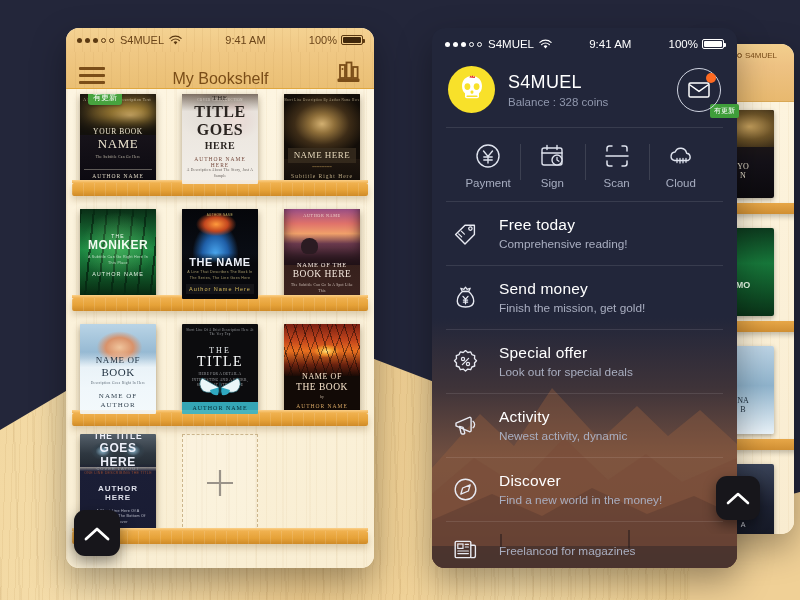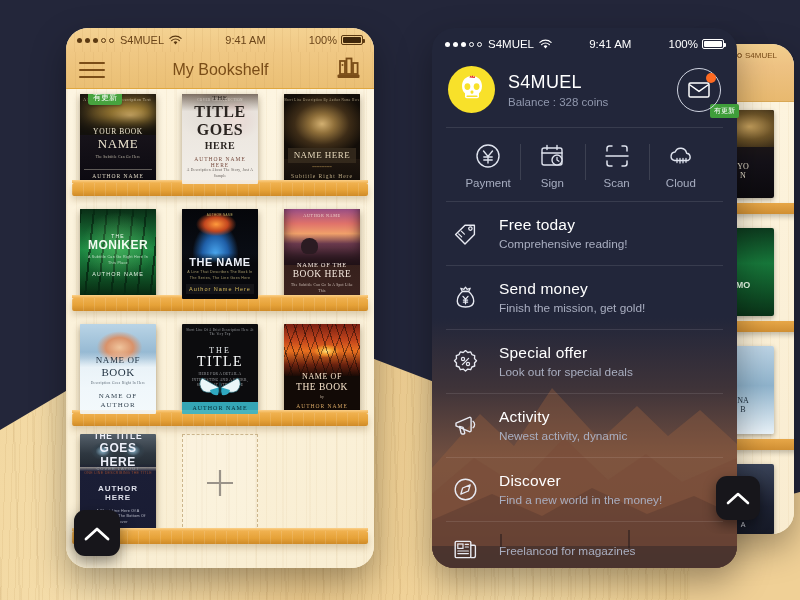--- a/index.html
+++ b/index.html
@@ -30,21 +30,21 @@
       repeating-linear-gradient(91deg,
         rgba(170,125,60,.10) 0px, rgba(170,125,60,.10) 1px,
         rgba(255,255,255,0) 1px, rgba(255,255,255,0) 9px),
       linear-gradient(115deg,#f3d89f 0%, #ecc craft 1%, #f2d69c 40%, #e7c079 100%);
     background-color:#f0d096;
     clip-path: polygon(690px 520px, 800px 492px, 800px 600px, 690px 600px);
   }
 
   
   .phone {
-    position:absolute; border-radius:22px; overflow:hidden;
+    position:absolute; border-radius:13px; overflow:hidden;
     box-shadow:0 14px 34px rgba(0,0,0,.34);
   }
 
   
   #phone3 { left:698px; top:44px; width:96px; height:490px; background:#fdf3dc; }
   #p3-status {
     height:22px; background:linear-gradient(180deg,#f2cf8d,#eec283);
     display:flex; align-items:center; padding:0 7px; gap:3px;
   }
   #p3-nav { height:36px; background:linear-gradient(180deg,#eec283,#e8b96f);
@@ -101,21 +101,21 @@
   
   #phone1 { left:66px; top:28px; width:308px; height:540px; background:#fdf4de; }
   #p1-status {
     height:24px; display:flex;align-items:center;padding:0 11px;color:#6b451a;font-size:11px;
     background:linear-gradient(180deg,#f4d292,#f0c884);
     background-image:
       repeating-linear-gradient(90deg, rgba(190,145,80,.13) 0 1px, rgba(0,0,0,0) 1px 8px),
       linear-gradient(180deg,#f4d292,#f0c884);
   }
   #p1-nav{
-    height:37px;display:flex;align-items:center;justify-content:space-between;padding:0 13px;
+    height:37px;display:flex;align-items:flex-end;justify-content:space-between;padding:0 13px;
     border-bottom:1.5px solid #e0a73f;
     background-image:
       repeating-linear-gradient(90deg, rgba(190,145,80,.13) 0 1px, rgba(0,0,0,0) 1px 9px),
       linear-gradient(180deg,#f0c884,#eabf74);
   }
   #p1-title{color:#7a4d18;font-size:16px;}
   .burger span{display:block;width:26px;height:2.5px;background:#7a4d18;margin:4.5px 0;border-radius:1px;}
   #p1-body{
     position:relative;height:479px;
     background-image:

